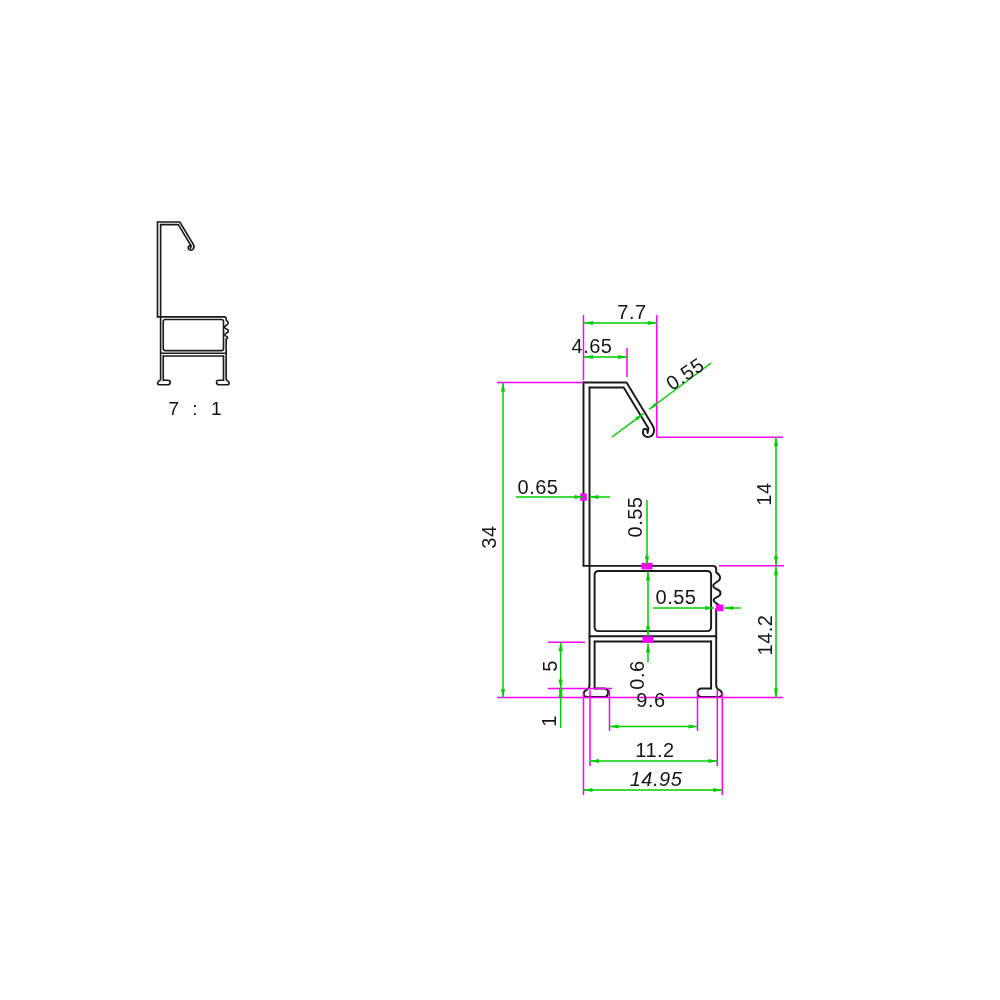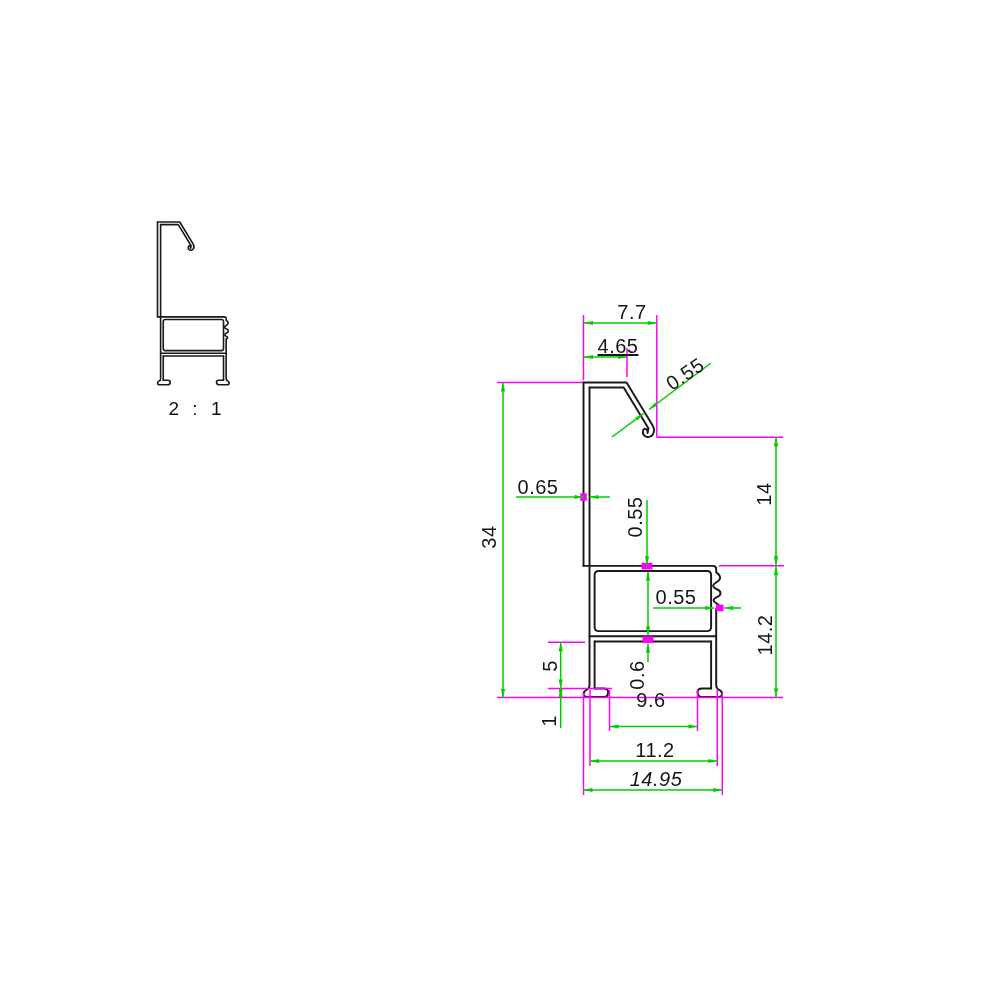--- a/index.html
+++ b/index.html
@@ -136,25 +136,25 @@
       <polygon points="697.5,726.5 688.5,724.4 688.5,728.6"></polygon>
       <polygon points="590,761 599,758.9 599,763.1"></polygon>
       <polygon points="717.3,761 708.3,758.9 708.3,763.1"></polygon>
       <polygon points="583.5,790 592.5,787.9 592.5,792.1"></polygon>
       <polygon points="722.3,790 713.3,787.9 713.3,792.1"></polygon>
       <polygon points="649,409.5 657.3,405.6 655.1,402.6"></polygon>
       <polygon points="643.5,413.6 637.4,420.5 635.2,417.5"></polygon>
     </g>
   </svg>
 
-  <div class="scale-label" style="left:197px;top:409px;">2 : 1</div>
+  <div class="scale-label" style="left:197px;top:409px;">7 : 1</div>
 
   <div class="dim-label" style="left:611px;top:312px;margin-left:21px;">7.7</div>
 
-  <div class="dim-label" style="left:618px;top:346px;text-decoration:underline;">4.65</div>
+  <div class="dim-label" style="left:592px;top:346px;">4.65</div>
 
   <div class="dim-label rot34" style="left:685px;top:374px;">0.55</div>
 
   <div class="dim-label rot90" style="left:489px;top:537px;">34</div>
 
   <div class="dim-label" style="left:538px;top:487px;">0.65</div>
 
   <div class="dim-label rot90" style="left:635px;top:517px;">0.55</div>
 
   <div class="dim-label rot90" style="left:764px;top:494px;">14</div>

